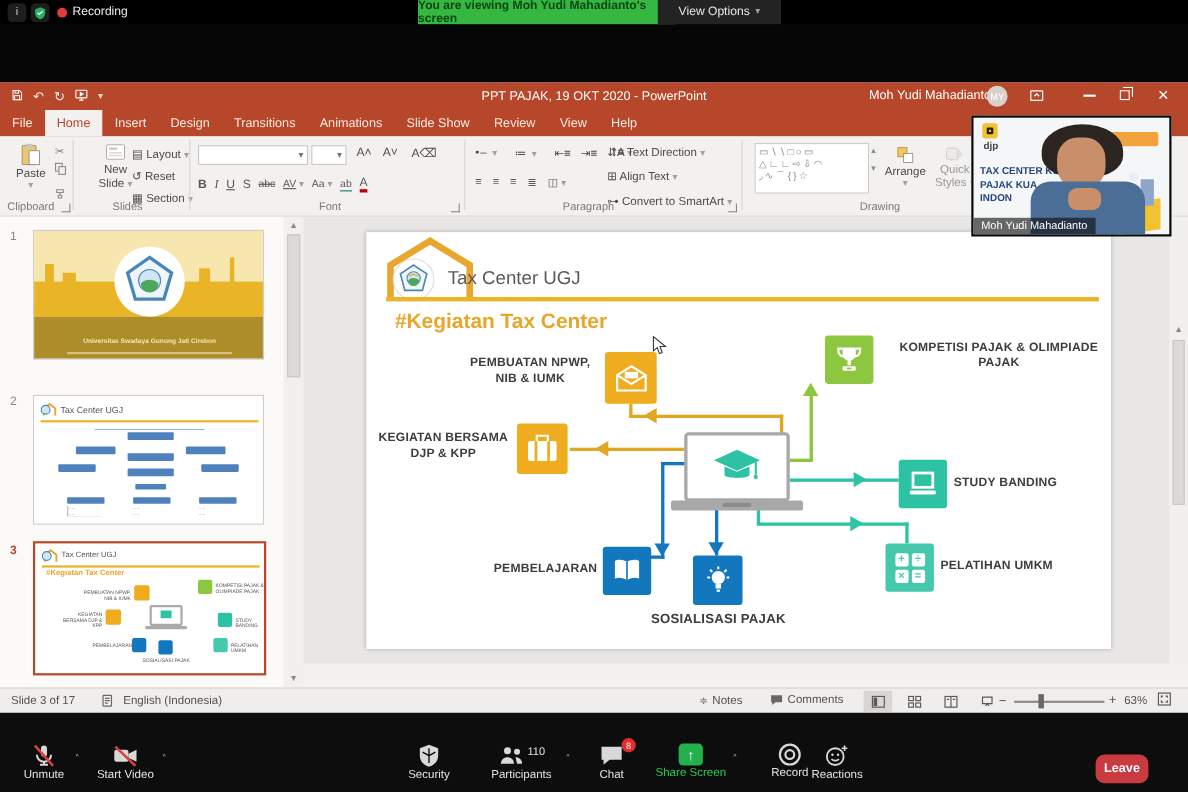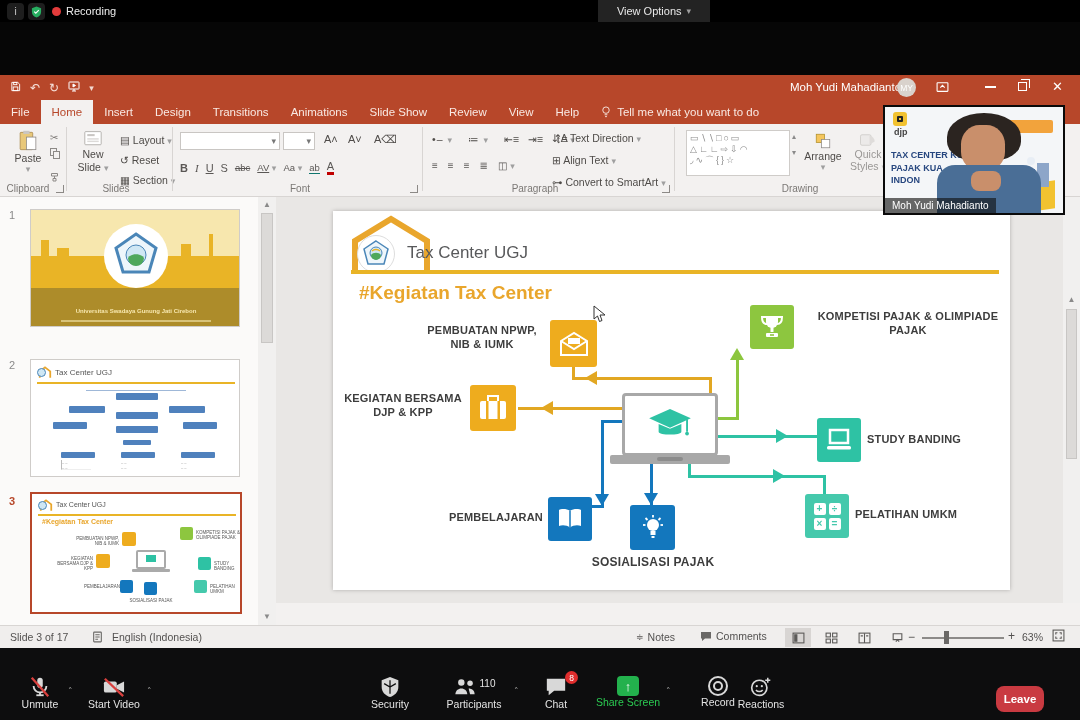--- a/index.html
+++ b/index.html
@@ -68,20 +68,21 @@
   <div class="abs ztop">
     <div class="abs pill" style="left:7px;top:3px;width:17px;height:17px;color:#cfcfcf;font-size:10px">i</div>
     <div class="abs pill" style="left:28px;top:3px;width:17px;height:17px">
       <svg width="11" height="12" viewBox="0 0 24 26">
           <path d="M12 1l10 4v8c0 6-4.5 10.5-10 12C6.5 23.5 2 19 2 13V5z" fill="#27ae60"></path>
           <path d="M7 12l3.5 3.5L17 9" stroke="#fff" stroke-width="2.5" fill="none"></path>
         </svg>
     </div>
     <div class="abs rec-dot" style="left:52px;top:7px"></div>
     <div class="abs" style="left:66px;top:5px;color:#ededed;font-size:11px">Recording</div>
+    <div class="abs banner" style="left:380px;top:0;width:234px;height:22px">You are viewing Moh Yudi Mahadianto's screen</div>
     <div class="abs viewopt" style="left:598px;top:0;width:112px;height:22px">
       <span>View Options</span>
         <span class="caret">▾</span>
     </div>
   </div>
 
   <div class="abs ppt">
 
     <div class="abs titlebar">
       <div class="qat">
@@ -92,20 +93,21 @@
             </svg></span>
         <span>↶</span>
         <span>↻</span>
         <span><svg width="12" height="11" viewBox="0 0 24 22" fill="none" stroke="#fff" stroke-width="2">
               <rect x="2" y="2" width="20" height="14" rx="1"></rect>
               <path d="M10 6l5 3-5 3z" fill="#fff"></path>
               <path d="M12 16v4M8 20h8"></path>
             </svg></span>
         <span class="caret" style="color:#f3d9d0">▾</span>
       </div>
+      <div class="abs" style="left:0;width:1080px;text-align:center">PPT PAJAK, 19 OKT 2020  -  PowerPoint</div>
       <div class="abs" style="left:790px;top:6px">Moh Yudi Mahadianto</div>
       <div class="abs" style="left:897px;top:3px;width:19px;height:19px;border-radius:50%;background:#d9d2cc;color:#fff;font-size:8.5px;display:flex;align-items:center;justify-content:center">MY</div>
       <div class="abs" style="left:936px;top:6px"><svg width="13" height="12" viewBox="0 0 24 22" fill="none" stroke="#fff" stroke-width="2">
             <rect x="2" y="3" width="20" height="16" rx="1"></rect>
             <path d="M8 12l4-4 4 4"></path>
           </svg></div>
       <div class="abs" style="left:985px;top:11px;width:11px;height:2px;background:#fff"></div>
       <div class="abs" style="left:1018px;top:7px;width:9px;height:9px;border:1.5px solid #fff">
           <div style="position:absolute;left:2px;top:-4px;width:9px;height:9px;border-top:1.5px solid #fff;border-right:1.5px solid #fff"></div>
         </div>
@@ -116,27 +118,20 @@
       <div class="tab">File</div>
       <div class="tab active">Home</div>
       <div class="tab">Insert</div>
       <div class="tab">Design</div>
       <div class="tab">Transitions</div>
       <div class="tab">Animations</div>
       <div class="tab">Slide Show</div>
       <div class="tab">Review</div>
       <div class="tab">View</div>
       <div class="tab">Help</div>
-      <div class="tab" style="gap:6px">
-        <svg width="10" height="12" viewBox="0 0 20 26" fill="none" stroke="#f9e9e3" stroke-width="2">
-            <circle cx="10" cy="9" r="7"></circle>
-            <path d="M7 19h6M8 23h4"></path>
-          </svg>
-        <span>Tell me what you want to do</span>
-      </div>
     </div>
 
     <div class="abs ribbon">
 
       <div class="abs rbig" style="left:8px;top:6px;width:40px">
         <svg width="20" height="22" viewBox="0 0 24 28">
             <rect x="2" y="3" width="16" height="22" rx="1" fill="#e8c87a" stroke="#a8874a"></rect>
             <rect x="6" y="1" width="8" height="4" fill="#c9c6c3"></rect>
             <rect x="10" y="9" width="12" height="16" fill="#fff" stroke="#8c8986"></rect>
           </svg>
@@ -148,21 +143,21 @@
           <div style="width:7px;height:8px;border:1px solid #8c8986"></div>
           <div style="width:7px;height:8px;border:1px solid #8c8986;margin:-5px 0 0 3px;background:#f3f1f0"></div>
         </div>
       <div class="abs" style="left:50px;top:44px"><svg width="10" height="10" viewBox="0 0 20 20" fill="none" stroke="#8c8986" stroke-width="2">
             <path d="M3 3h12v5H3zM9 8v5M6 13h6v5H6z"></path>
           </svg></div>
       <div class="abs grp-label" style="left:4px;top:59px;width:48px">Clipboard</div>
       <div class="abs launch" style="left:56px;top:61px"></div>
       <div class="abs gsep" style="left:66px"></div>
 
-      <div class="abs rbig" style="left:72px;top:6px;width:42px">
+      <div class="abs rbig" style="left:84px;top:6px;width:42px">
         <svg width="20" height="18" viewBox="0 0 24 22">
             <rect x="2" y="2" width="20" height="16" rx="1" fill="#fff" stroke="#a8a5a2"></rect>
             <rect x="5" y="5" width="9" height="2.5" fill="#c9c6c3"></rect>
             <rect x="5" y="10" width="14" height="1.8" fill="#dcdad8"></rect>
             <rect x="5" y="13" width="14" height="1.8" fill="#dcdad8"></rect>
           </svg>
         <span style="text-align:center;line-height:1.2"><span>New Slide</span> <span class="caret">▾</span></span>
       </div>
       <div class="abs rtext" style="left:120px;top:10px">▤ <span>Layout</span> <span class="caret">▾</span></div>
       <div class="abs rtext" style="left:120px;top:30px">↺ <span>Reset</span></div>

